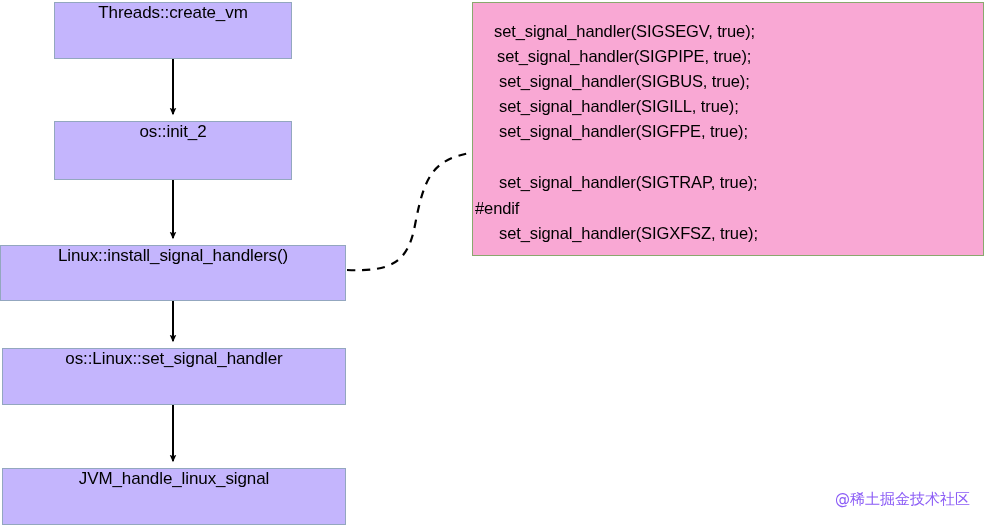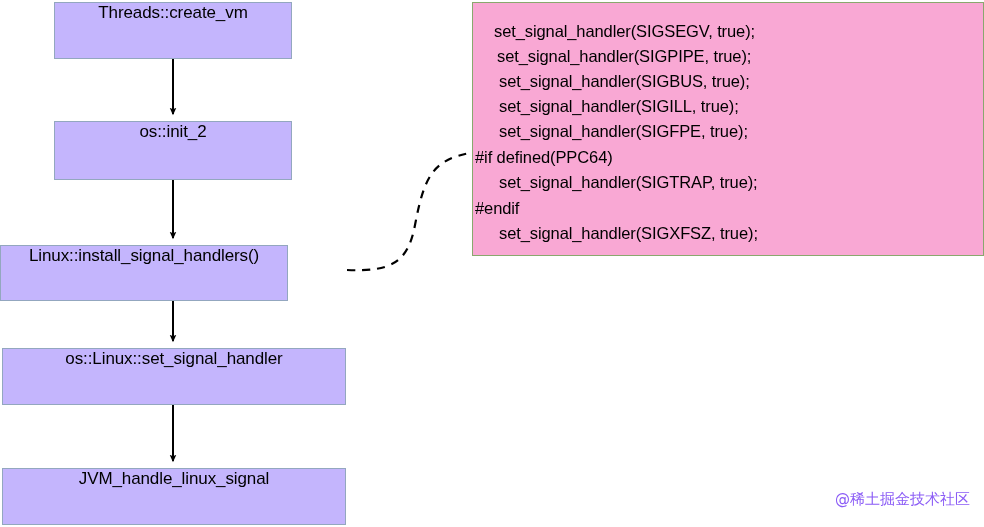--- a/index.html
+++ b/index.html
@@ -106,39 +106,38 @@
   </svg>
 
   <div class="node" style="left:54px;  top:2px;   width:238px; height:57px;">
     <span>Threads::create_vm</span>
   </div>
 
   <div class="node" style="left:54px;  top:121px; width:238px; height:59px;">
     <span>os::init_2</span>
   </div>
 
-  <div class="node" style="left:0px;   top:245px; width:288px; height:56px;">
+  <div class="node" style="left:0px;   top:245px; width:346px; height:56px;">
     <span>Linux::install_signal_handlers()</span>
   </div>
 
   <div class="node" style="left:2px;   top:348px; width:344px; height:57px;">
     <span>os::Linux::set_signal_handler</span>
   </div>
 
   <div class="node" style="left:2px;   top:468px; width:344px; height:57px;">
     <span>JVM_handle_linux_signal</span>
   </div>
 
   <div class="code-box" style="left:472px; top:2px; width:512px; height:254px;">
     <div class="code-line" style="left:21px; top:16px;">set_signal_handler(SIGSEGV, true);</div>
     <div class="code-line" style="left:24px; top:41px;">set_signal_handler(SIGPIPE, true);</div>
     <div class="code-line" style="left:26px; top:66px;">set_signal_handler(SIGBUS, true);</div>
     <div class="code-line" style="left:26px; top:91px;">set_signal_handler(SIGILL, true);</div>
     <div class="code-line" style="left:26px; top:116px;">set_signal_handler(SIGFPE, true);</div>
-    <div class="code-line" style="left:2px;  top:142px;">#if defined(PPC64)</div>
     <div class="code-line" style="left:26px; top:167px;">set_signal_handler(SIGTRAP, true);</div>
     <div class="code-line" style="left:2px;  top:193px;">#endif</div>
     <div class="code-line" style="left:26px; top:218px;text-align:center;">set_signal_handler(SIGXFSZ, true);</div>
   </div>
 
   <div class="watermark">@稀土掘金技术社区</div>
 
 </div>
 
 </body></html>

